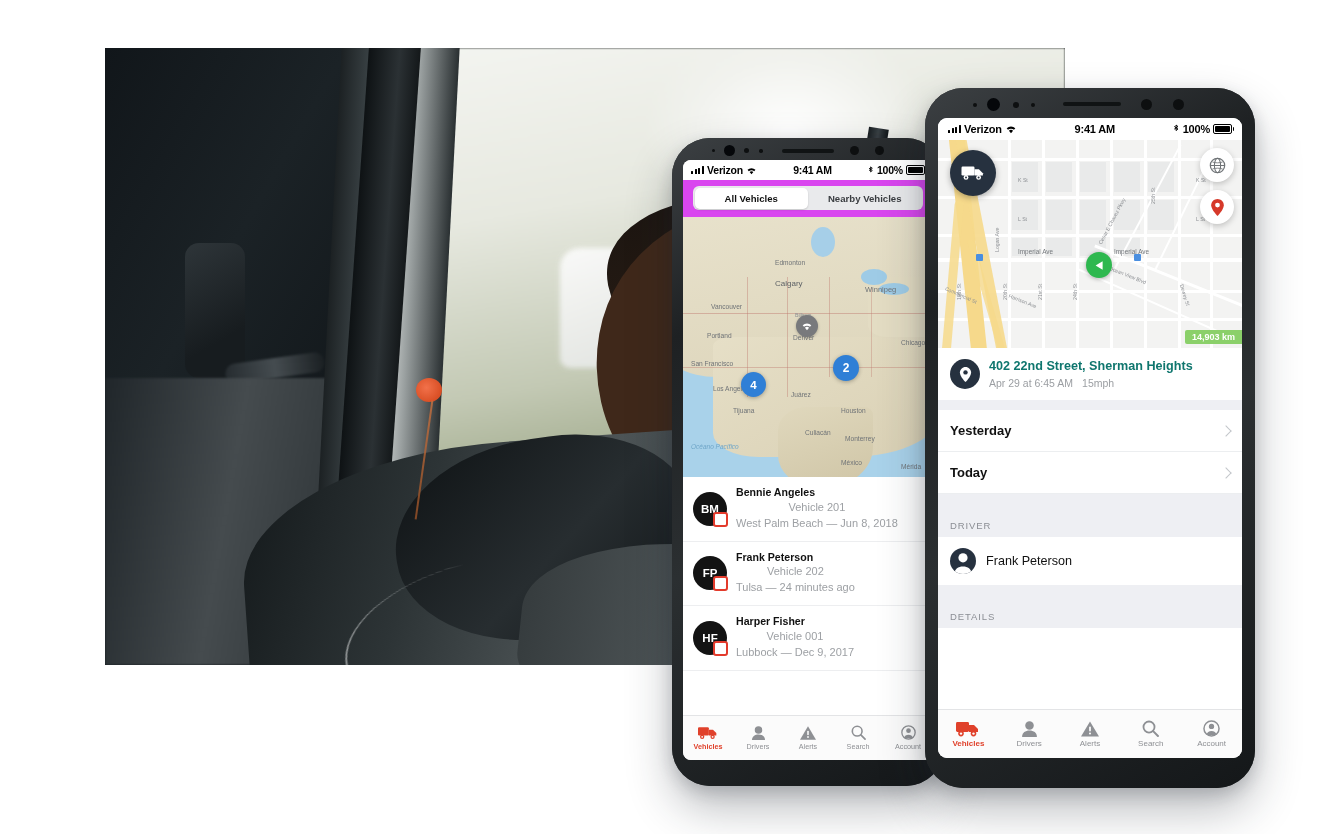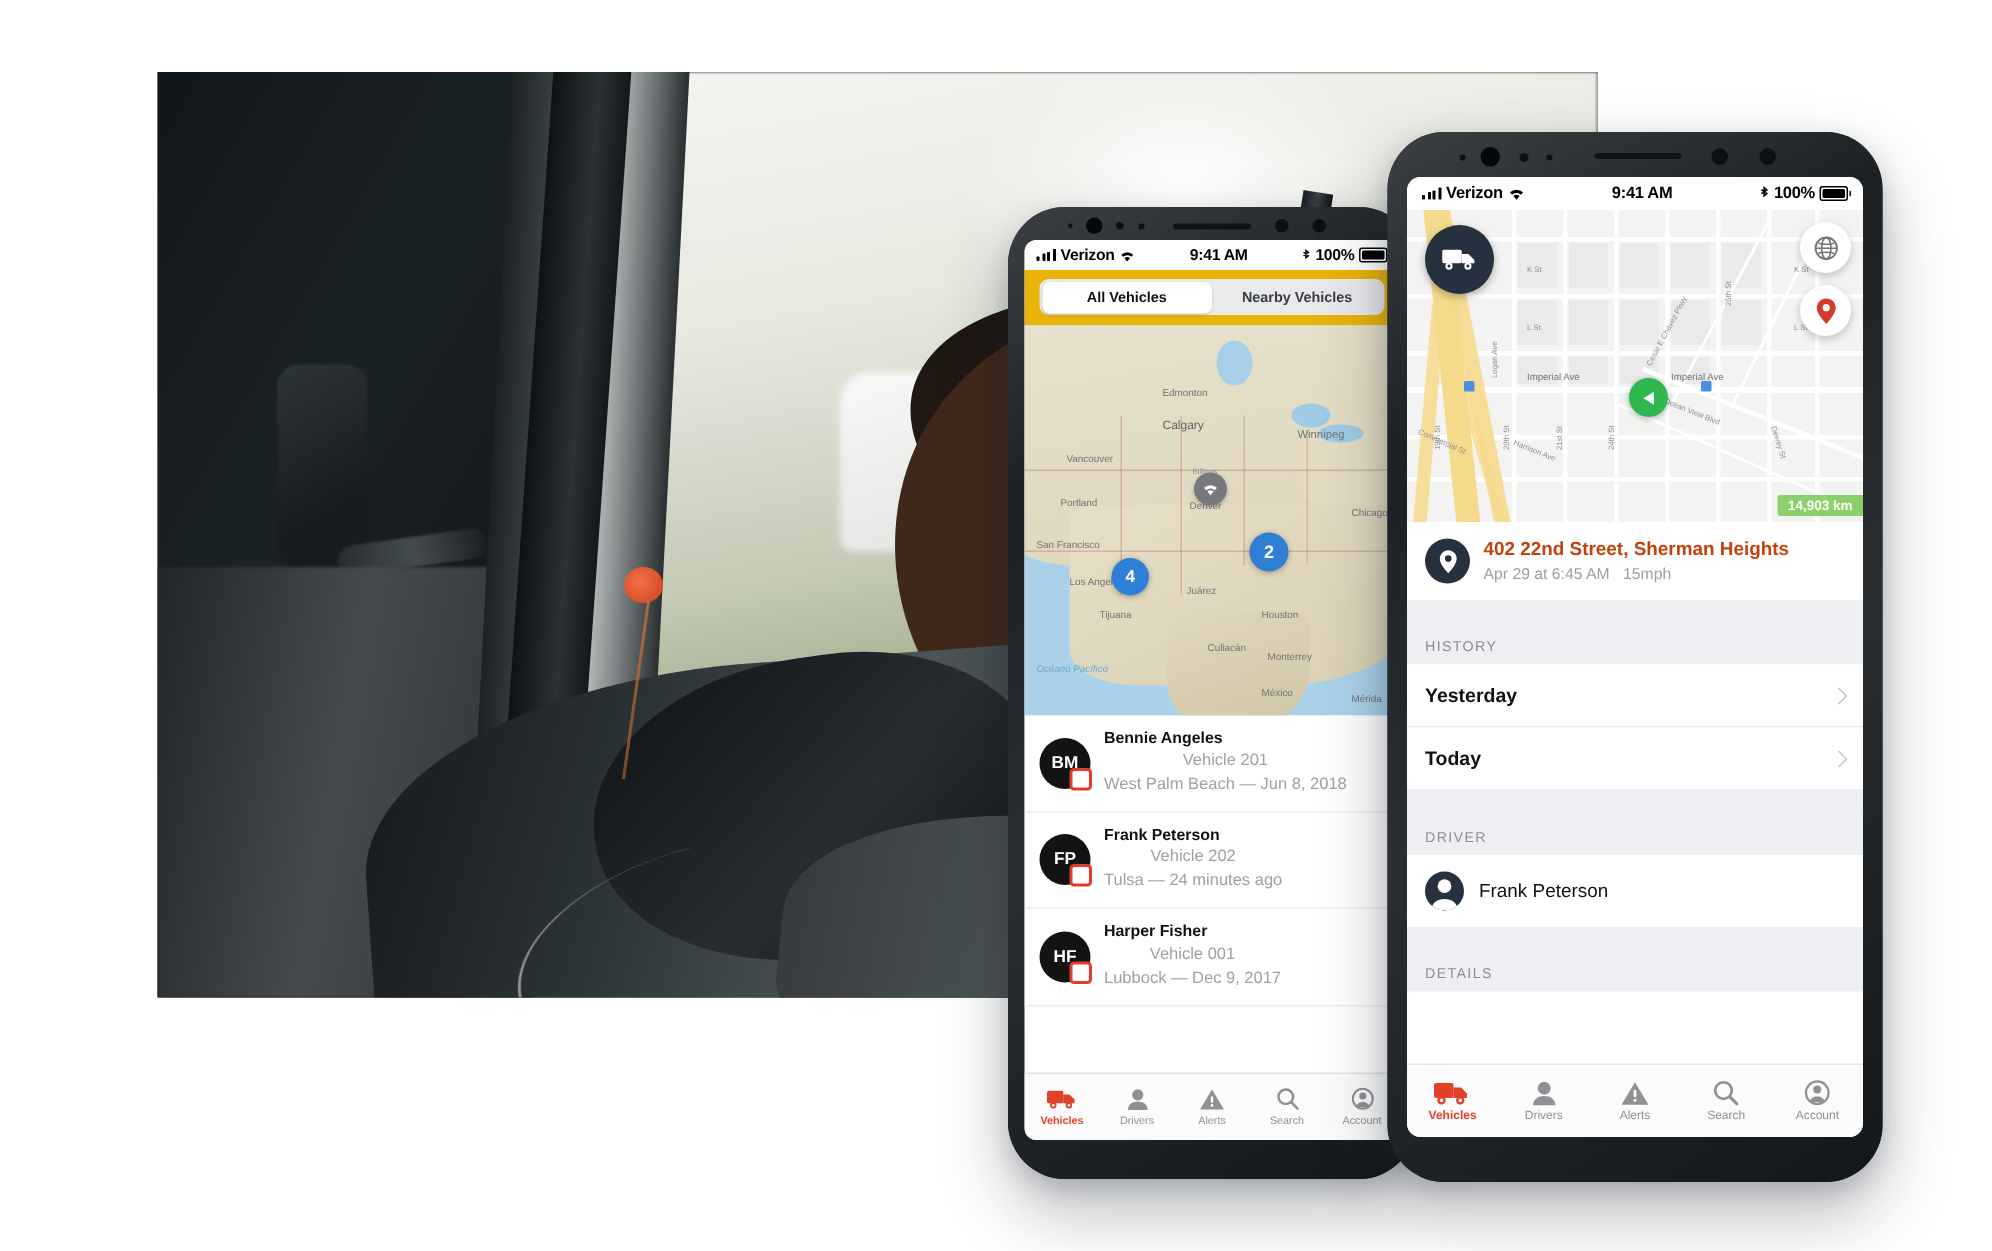--- a/index.html
+++ b/index.html
@@ -255,41 +255,41 @@
     box-shadow:0 2px 6px rgba(0,0,0,.22);cursor:pointer;
   }
   .dist-badge{
     position:absolute;right:0;bottom:4px;background:#8bd06a;color:#fff;
     font-size:9px;font-weight:bold;padding:2px 7px;border-radius:2px 0 0 2px;
   }
 
   
   .addr{display:flex;align-items:center;gap:9px;padding:11px 12px;background:#fff;cursor:pointer;}
   .addr-pin{width:30px;height:30px;border-radius:50%;background:#26313f;display:flex;align-items:center;justify-content:center;flex:0 0 auto;}
-  .addr-t1{font-size:12.6px;font-weight:bold;color:#c2410c;line-height:1.25;}
+  .addr-t1{font-size:12.6px;font-weight:bold;color:#0f766e;line-height:1.25;}
   .addr-t2{font-size:10.5px;color:#9b9ea2;margin-top:2px;display:flex;gap:9px;}
 
   .sec-head{background:#eeeff3;color:#8b8e94;font-size:9.5px;letter-spacing:.9px;padding:16px 12px 6px;}
   .sec-gap{background:#eeeff3;height:10px;}
   .row{display:flex;align-items:center;justify-content:space-between;background:#fff;padding:13px 12px;cursor:pointer;border-bottom:1px solid #eceef0;}
   .row-t{font-size:13px;font-weight:bold;color:#111;}
   .chev-r{width:7px;height:7px;border-right:1.8px solid #c3c6ca;border-top:1.8px solid #c3c6ca;transform:rotate(45deg);}
   .drv-row{display:flex;align-items:center;gap:10px;background:#fff;padding:11px 12px;cursor:pointer;}
   .avatar-ic{width:26px;height:26px;border-radius:50%;background:#26313f;display:flex;align-items:flex-end;justify-content:center;overflow:hidden;flex:0 0 auto;}
   .drv-name{font-size:12.6px;color:#111;}
 
   
   .tabbar{position:absolute;left:0;right:0;bottom:0;height:44px;background:#fbfbfb;
     border-top:1px solid #e3e4e6;display:flex;align-items:center;}
   .tab{flex:1;display:flex;flex-direction:column;align-items:center;gap:2px;cursor:pointer;}
   .tab-lbl{font-size:7.2px;color:#8e9094;}
   .tab.active .tab-lbl{color:#e0412b;font-weight:bold;}
 
   
-  .segwrap{background:#eab308;padding:6px 10px 7px;display:flex;justify-content:center;}
+  .segwrap{background:#d946ef;padding:6px 10px 7px;display:flex;justify-content:center;}
   .seg{display:flex;background:#e9eaec;border-radius:6px;padding:1.5px;width:100%;}
   .seg div{flex:1;text-align:center;font-size:9.6px;font-weight:bold;color:#3a3d41;padding:5px 2px;border-radius:5px;cursor:pointer;}
   .seg div.on{background:#fff;color:#111;box-shadow:0 1px 2px rgba(0,0,0,.16);}
 
   .cluster{
     position:absolute;border-radius:50%;background:#2f7fd6;color:#fff;
     display:flex;align-items:center;justify-content:center;font-weight:bold;
     box-shadow:0 1px 4px rgba(0,0,0,.3);cursor:pointer;
   }
   .wifi-btn{position:absolute;width:22px;height:22px;border-radius:50%;background:#78797c;
@@ -681,21 +681,20 @@
         <div>
           <div class="addr-t1">402 22nd Street, Sherman Heights</div>
           <div class="addr-t2">
             <span>Apr 29 at 6:45 AM</span>
             <span>15mph</span>
           </div>
         </div>
       </div>
 
       <div class="sec-gap"></div>
-      <div class="sec-head">HISTORY</div>
       <div class="row">
         <span class="row-t">Yesterday</span>
         <span class="chev-r"></span>
       </div>
       <div class="row">
         <span class="row-t">Today</span>
         <span class="chev-r"></span>
       </div>
 
       <div class="sec-gap"></div>

